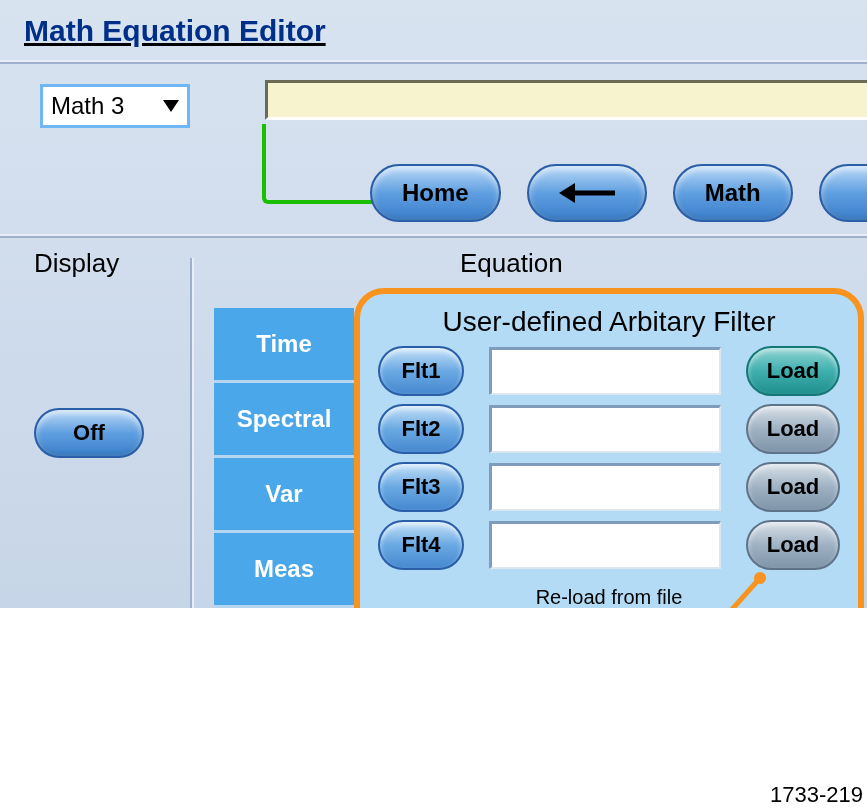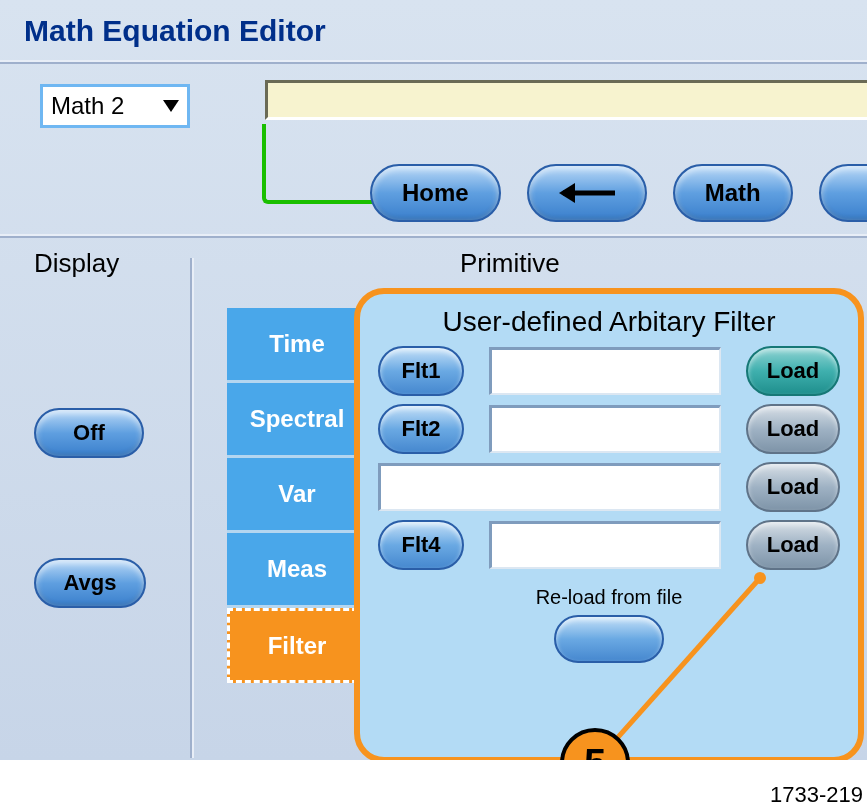--- a/index.html
+++ b/index.html
@@ -7,24 +7,25 @@
     margin: 0;
     padding: 0;
     background: #fff;
     font-family: Arial, Helvetica, sans-serif;
     width: 867px;
     height: 812px;
     position: relative;
   }
   .app {
     width: 867px;
-    height: 760px;
+    height: 608px;
     background: linear-gradient(to bottom, #d8e3f0 0%, #c7d5e8 100%);
     position: relative;
     overflow: hidden;
+    text-decoration: underline;
   }
   .title {
     font-size: 30px;
     font-weight: bold;
     color: #002f8a;
     padding: 14px 0 12px 24px;
   }
   .hr {
     border: none;
     border-top: 2px solid #e8eef7;
@@ -124,21 +125,21 @@
     bottom: 0;
     width: 0;
     border-left: 2px solid #9fb0cc;
     border-right: 2px solid #e8eef7;
   }
   .off-btn { position: absolute; left: 34px; top: 170px; width: 110px; height: 52px; }
   .avgs-btn { position: absolute; left: 34px; top: 320px; width: 112px; height: 52px; }
   .pill.small { height: 50px; font-size: 22px; padding: 0 24px; }
   .tabs {
     position: absolute;
-    left: 227px;
+    left: 214px;
     top: 70px;
     width: 140px;
   }
   .tab {
     height: 75px;
     background: #49a7ea;
     color: #fff;
     font-size: 24px;
     font-weight: bold;
     display: flex;
@@ -249,21 +250,21 @@
 </style>
 </head>
 <body>
 
 <div class="app">
   <div class="title">Math Equation Editor</div>
   <hr class="hr">
 
   <div class="toprow">
     <div class="math-select">
-      <span class="label">Math 2</span>
+      <span class="label">Math 3</span>
       <span class="caret"></span>
     </div>
     <div class="eq-input"></div>
     <div class="bracket"></div>
     <div class="nav-btns">
       <div class="pill">Home</div>
       <div class="pill arrow">
         <svg viewBox="0 0 60 28">
           <line x1="58" y1="14" x2="6" y2="14" stroke="#000" stroke-width="5"></line>
           <polygon points="2,14 18,4 18,24" fill="#000"></polygon>
@@ -271,25 +272,24 @@
       </div>
       <div class="pill">Math</div>
       <div class="pill partial"></div>
     </div>
   </div>
 
   <hr class="hr">
 
   <div class="main">
     <div class="section-label display-label">Display</div>
-    <div class="section-label primitive-label">Primitive</div>
+    <div class="section-label primitive-label">Equation</div>
     <div class="vdiv"></div>
 
     <div class="pill small off-btn">Off</div>
-    <div class="pill small avgs-btn">Avgs</div>
 
     <div class="tabs">
       <div class="tab">Time</div>
       <div class="tab">Spectral</div>
       <div class="tab">Var</div>
       <div class="tab">Meas</div>
       <div class="tab active">Filter</div>
     </div>
 
     <div class="primitive-panel">
@@ -299,20 +299,21 @@
         <div class="flt-btn">Flt1</div>
         <div class="flt-input"></div>
         <div class="load-btn">Load</div>
       </div>
       <div class="filter-row">
         <div class="flt-btn">Flt2</div>
         <div class="flt-input"></div>
         <div class="load-btn grey">Load</div>
       </div>
       <div class="filter-row">
+        <div class="flt-btn">Flt3</div>
         <div class="flt-input"></div>
         <div class="load-btn grey">Load</div>
       </div>
       <div class="filter-row">
         <div class="flt-btn">Flt4</div>
         <div class="flt-input"></div>
         <div class="load-btn grey">Load</div>
       </div>
 
       <div class="reload-label">Re-load from file</div>

